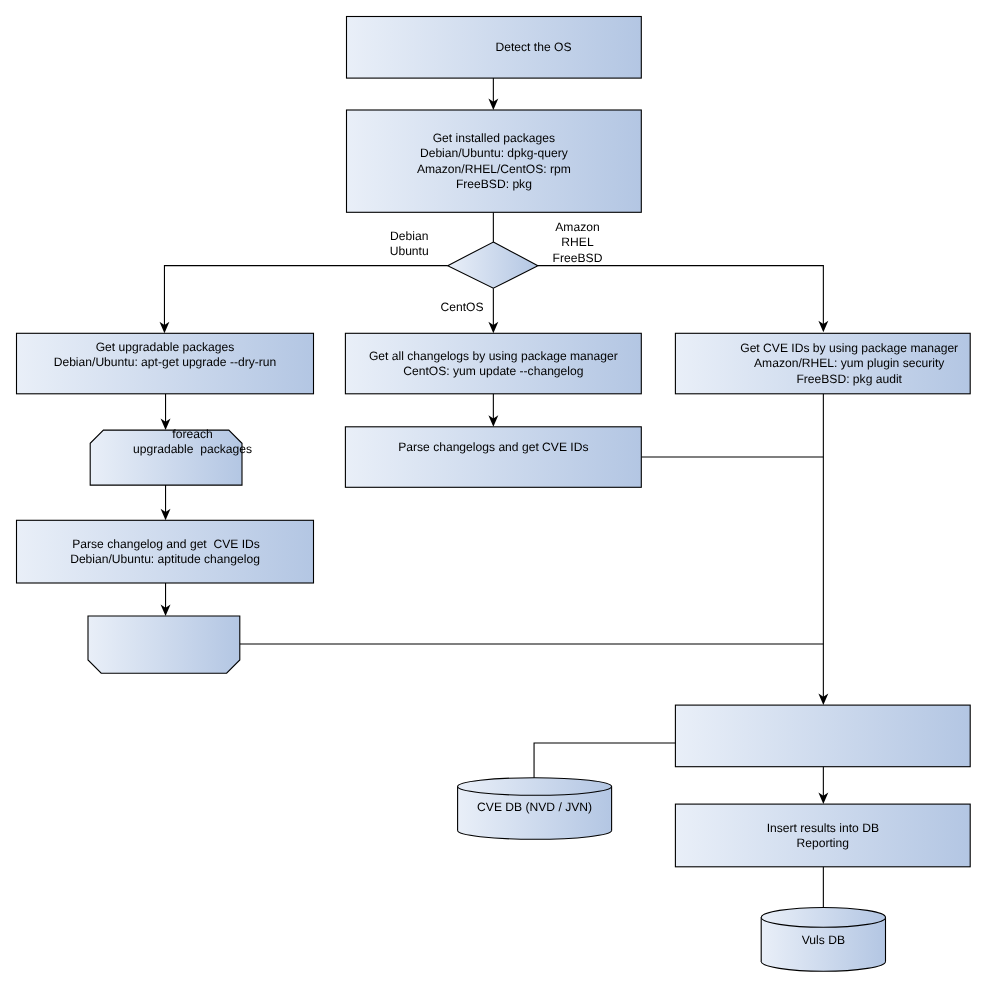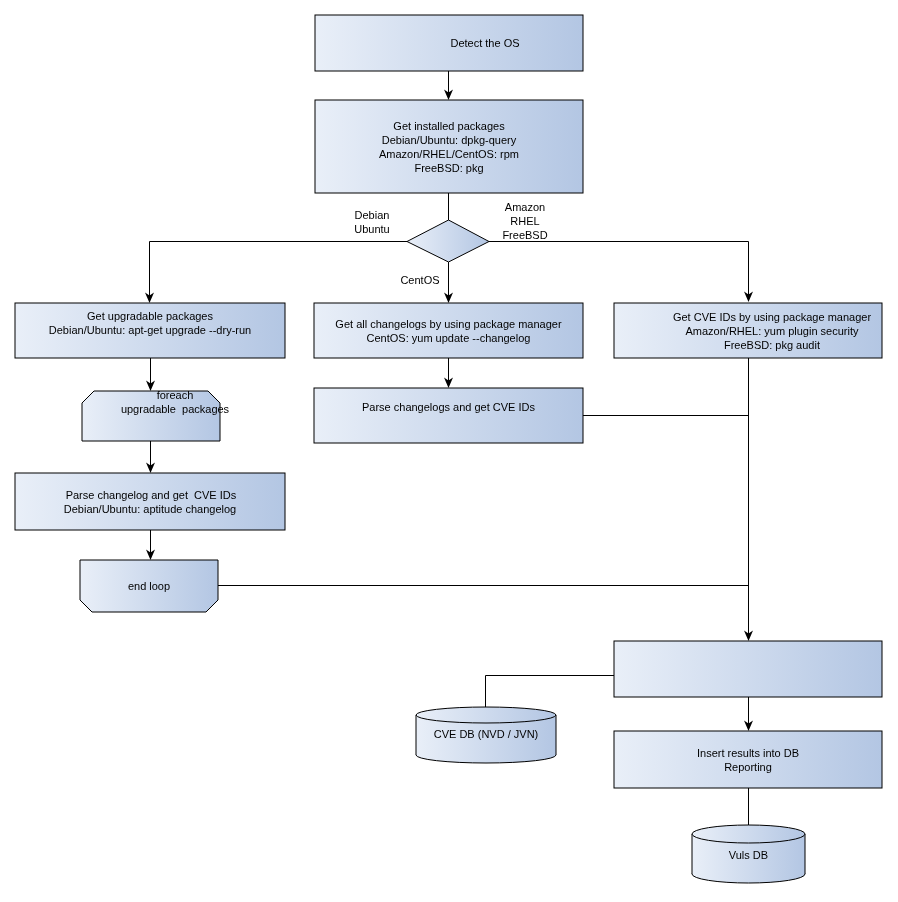--- a/index.html
+++ b/index.html
@@ -115,21 +115,20 @@
   <div class="nlabel" style="left:315px; top:100px; width:268px; height:93px;">Get installed packages
 Debian/Ubuntu: dpkg-query
 Amazon/RHEL/CentOS: rpm
 FreeBSD: pkg</div>
   <div class="nlabel" style="left:15px;  top:303px; width:270px; height:39px;">Get upgradable packages
 Debian/Ubuntu: apt-get upgrade --dry-run</div>
   <div class="nlabel" style="left:82px;  top:377px; width:138px; height:50px;margin-left:24px;">foreach
 upgradable  packages</div>
   <div class="nlabel" style="left:15px;  top:473px; width:270px; height:57px;text-align:right;">Parse changelog and get  CVE IDs
 Debian/Ubuntu: aptitude changelog</div>
-  <div class="nlabel" style="left:80px;  top:560px; width:138px; height:52px;">end loop</div>
   <div class="nlabel" style="left:314px; top:303px; width:269px; height:55px;">Get all changelogs by using package manager
 CentOS: yum update --changelog</div>
   <div class="nlabel" style="left:314px; top:388px; width:269px; height:38px;">Parse changelogs and get CVE IDs</div>
   <div class="nlabel" style="left:614px; top:303px; width:316px; height:55px;">Get CVE IDs by using package manager
 Amazon/RHEL: yum plugin security
 FreeBSD: pkg audit</div>
   <div class="nlabel" style="left:416px; top:713px; width:140px; height:42px;">CVE DB (NVD / JVN)</div>
   <div class="nlabel" style="left:614px; top:731px; width:268px; height:57px;">Insert results into DB
 Reporting</div>
   <div class="nlabel" style="left:692px; top:836px; width:113px; height:38px;">Vuls DB</div>

